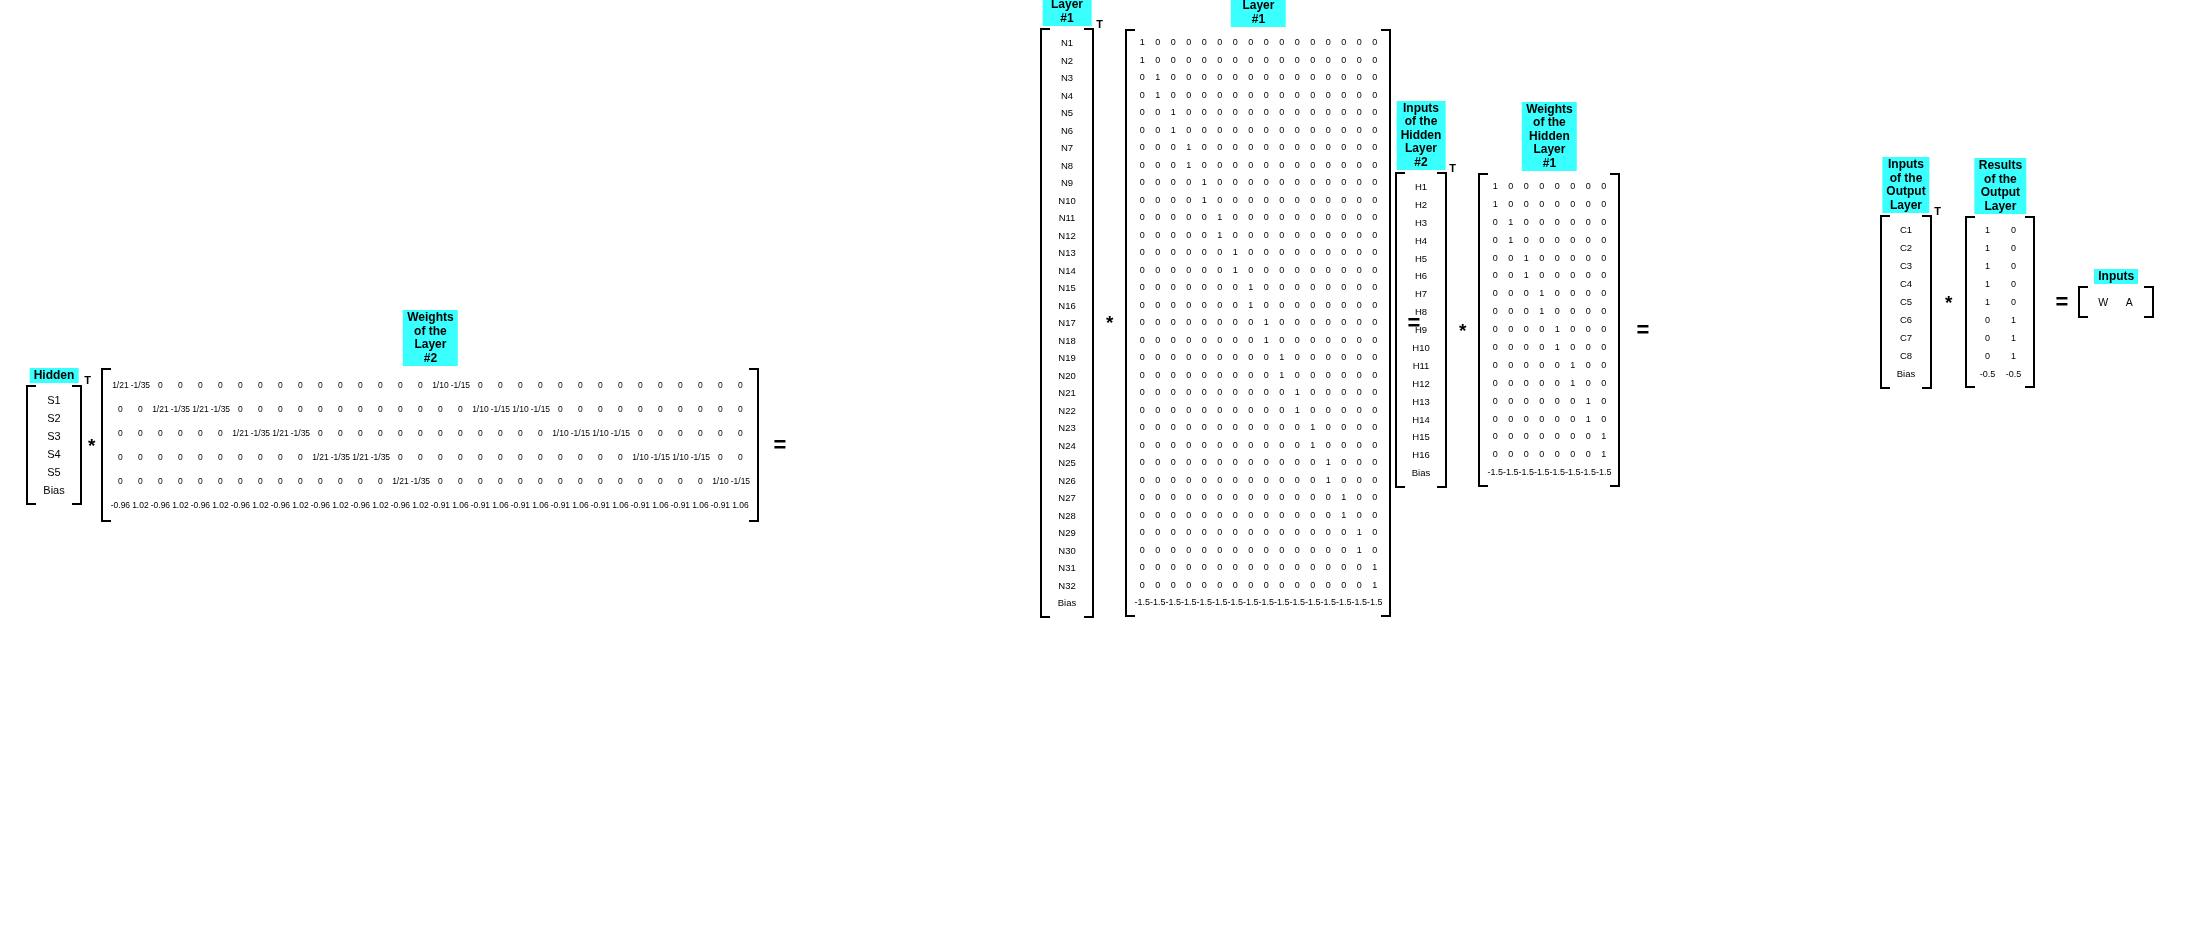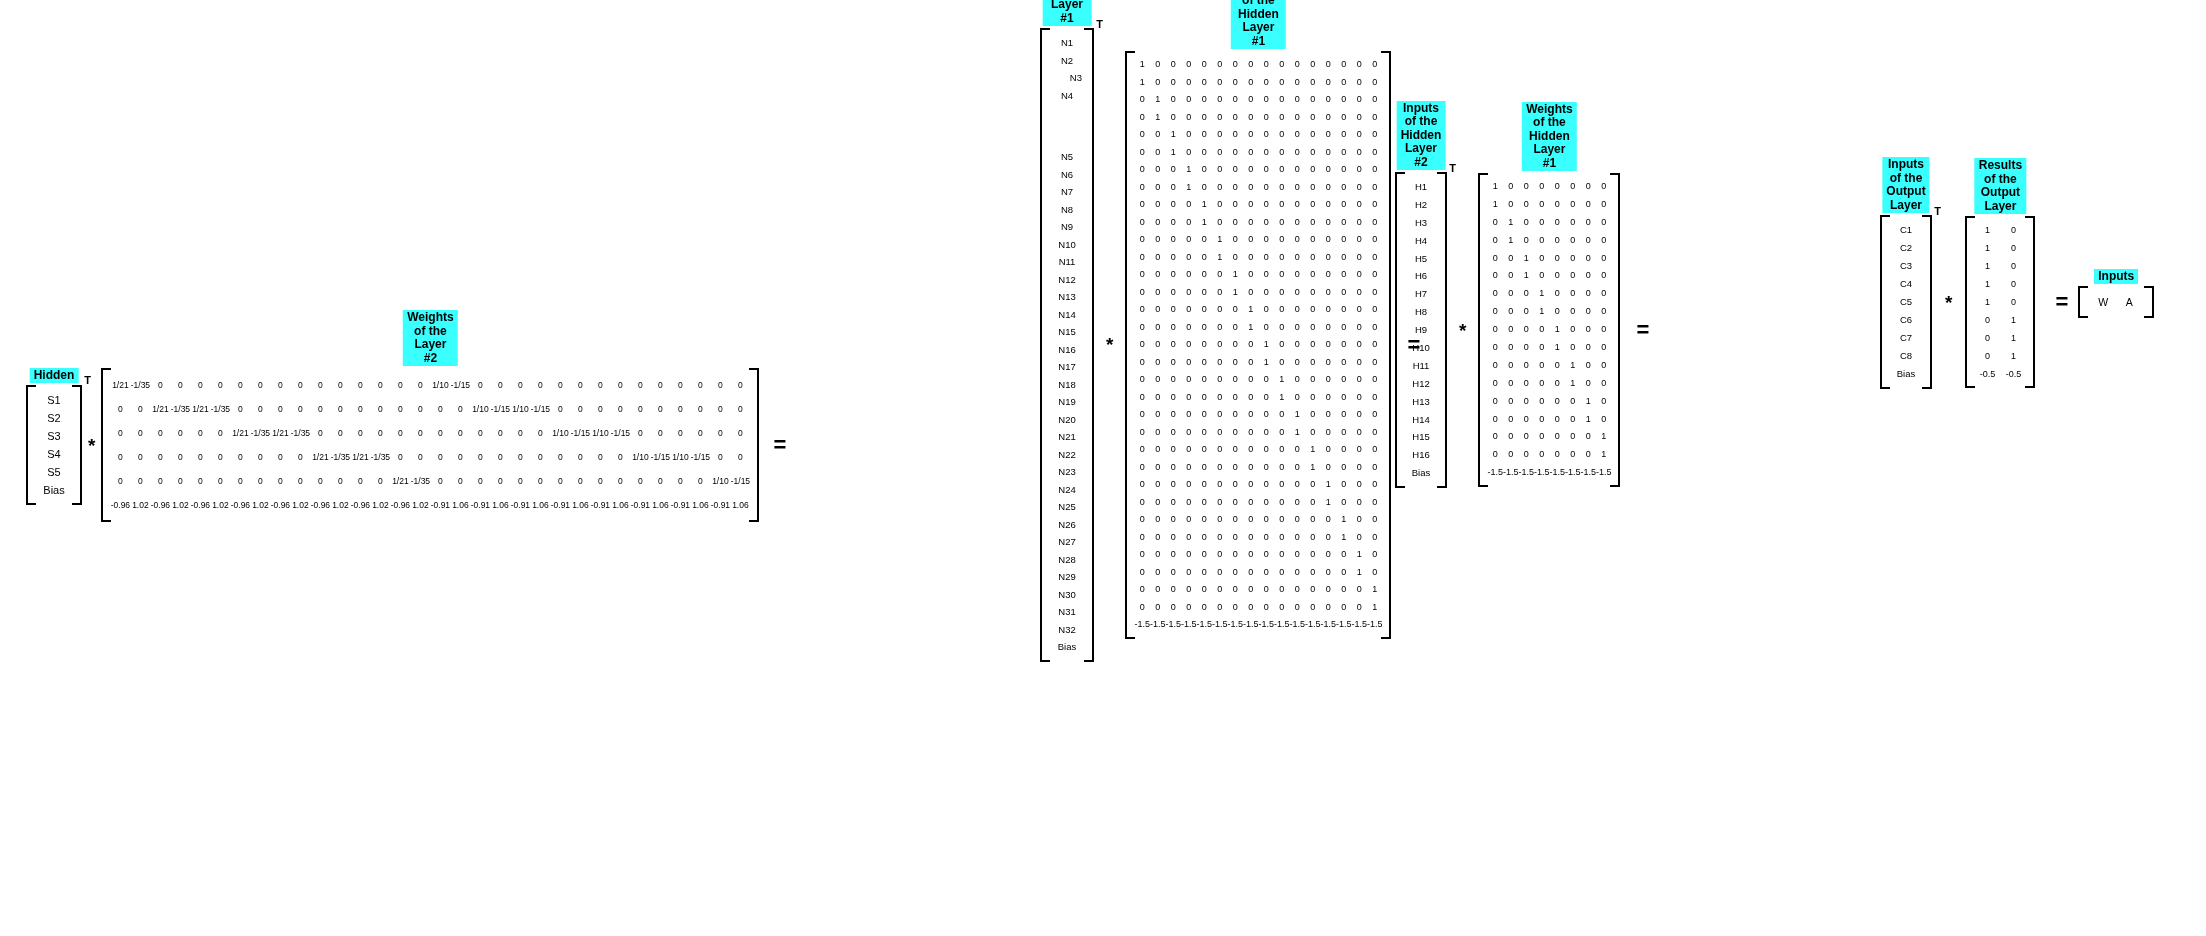--- a/index.html
+++ b/index.html
@@ -374,25 +374,25 @@
           <div class="cap-float">Inputs of the
 Hidden
 Layer #1</div>
         </div>
       <div class="matrix-wrap">
         <div class="matrix vec" id="m-stage2-inputs" style="padding:6px 12px;"><div class="mrow">
               <div class="cell" style="width: 30px; height: 17.5px; line-height: 17.5px; font-size: 9.5px;">N1</div>
             </div><div class="mrow">
               <div class="cell" style="width: 30px; height: 17.5px; line-height: 17.5px; font-size: 9.5px;">N2</div>
             </div><div class="mrow">
-              <div class="cell" style="width: 30px; height: 17.5px; line-height: 17.5px; font-size: 9.5px; text-align: right;">N3</div>
+              <div class="cell" style="width: 30px; height: 17.5px; line-height: 17.5px; font-size: 9.5px;">N3</div>
             </div><div class="mrow">
               <div class="cell" style="width: 30px; height: 17.5px; line-height: 17.5px; font-size: 9.5px;">N4</div>
             </div><div class="mrow">
-              <div class="cell" style="width: 30px; height: 17.5px; line-height: 17.5px; font-size: 9.5px; margin-top: 44px;">N5</div>
+              <div class="cell" style="width: 30px; height: 17.5px; line-height: 17.5px; font-size: 9.5px;">N5</div>
             </div><div class="mrow">
               <div class="cell" style="width: 30px; height: 17.5px; line-height: 17.5px; font-size: 9.5px;">N6</div>
             </div><div class="mrow">
               <div class="cell" style="width: 30px; height: 17.5px; line-height: 17.5px; font-size: 9.5px;">N7</div>
             </div><div class="mrow">
               <div class="cell" style="width: 30px; height: 17.5px; line-height: 17.5px; font-size: 9.5px;">N8</div>
             </div><div class="mrow">
               <div class="cell" style="width: 30px; height: 17.5px; line-height: 17.5px; font-size: 9.5px;">N9</div>
             </div><div class="mrow">
               <div class="cell" style="width: 30px; height: 17.5px; line-height: 17.5px; font-size: 9.5px;">N10</div>

